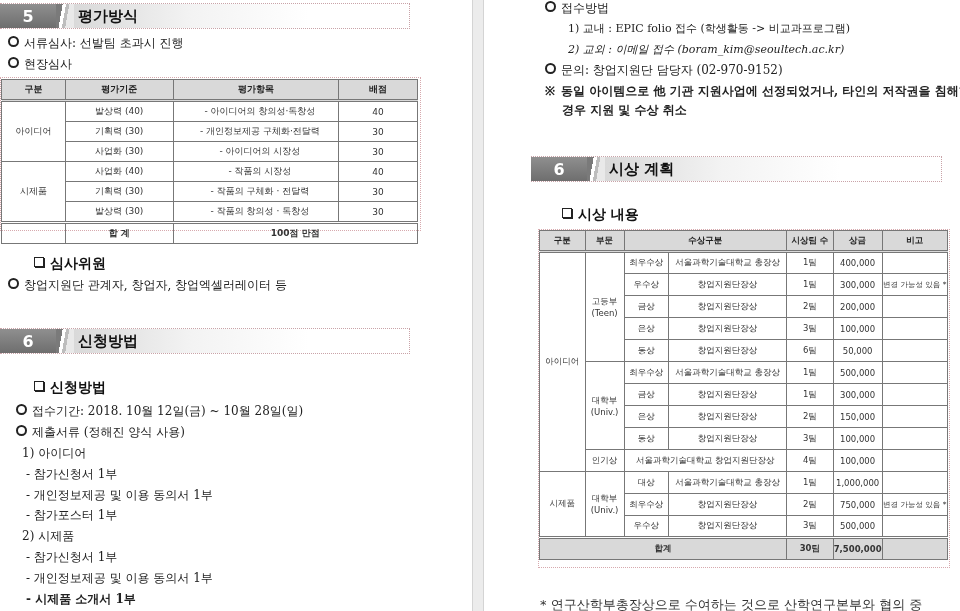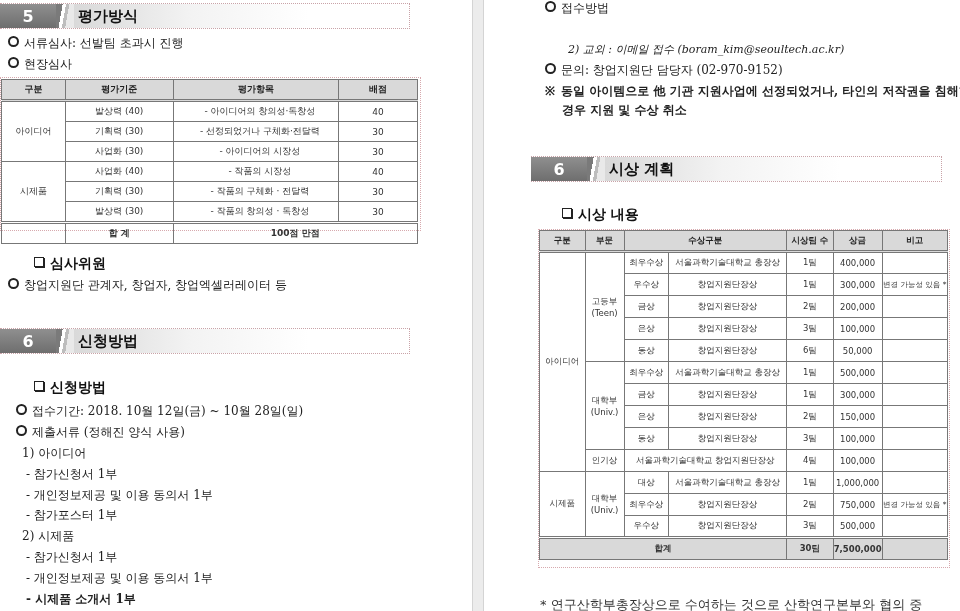--- a/index.html
+++ b/index.html
@@ -63,21 +63,21 @@
       <th>배점</th>
     </tr>
     <tr>
       <td rowspan="3">아이디어</td>
       <td>발상력 (40)</td>
       <td class="left">- 아이디어의 창의성·독창성</td>
       <td>40</td>
     </tr>
     <tr>
       <td>기획력 (30)</td>
-      <td class="left">- 선정되었거나 구체화·전달력</td>
+      <td class="left">- 개인정보제공 구체화·전달력</td>
       <td>30</td>
     </tr>
     <tr>
       <td>사업화 (30)</td>
       <td class="left">- 아이디어의 시장성</td>
       <td>30</td>
     </tr>
     <tr>
       <td rowspan="3">시제품</td>
       <td>사업화 (40)</td>
@@ -119,20 +119,21 @@
   <div class="line" style="left:26px;top:487px;">- 개인정보제공 및 이용 동의서 1부</div>
   <div class="line" style="left:26px;top:507px;">- 참가포스터 1부</div>
   <div class="line" style="left:22px;top:528px;">2) 시제품</div>
   <div class="line" style="left:26px;top:549px;">- 참가신청서 1부</div>
   <div class="line" style="left:26px;top:570px;">- 개인정보제공 및 이용 동의서 1부</div>
   <div class="line" style="left:26px;top:591px;font-weight:bold;">- 시제품 소개서 1부</div>
 </div>
 
 <div class="page" id="page-right">
   <div class="line" style="left:61px;top:0px;"><span class="circ"></span><span>접수방법</span></div>
+  <div class="line" style="left:84px;top:21px;font-size:11px;">1) 교내 : EPIC folio 접수 (학생활동 -&gt; 비교과프로그램)</div>
   <div class="line" style="left:84px;top:42px;font-size:11px;font-style:italic;">2) 교외 : 이메일 접수 (boram_kim@seoultech.ac.kr)</div>
   <div class="line" style="left:61px;top:62px;"><span class="circ"></span><span>문의: 창업지원단 담당자 (02-970-9152)</span></div>
   <div class="line" style="left:61px;top:82px;font-weight:bold;font-size:12px;"><span style="margin-right:6px;">※</span><span>동일 아이템으로 他 기관 지원사업에 선정되었거나, 타인의 저작권을 침해한</span></div>
   <div class="line" style="left:78px;top:102px;font-weight:bold;font-size:12px;">경우 지원 및 수상 취소</div>
 
   <div class="sec-head" style="left:47px;top:156px;width:411px;">
     <div class="sec-num">6</div>
     <div class="sec-slash"></div>
     <div class="sec-title">시상 계획</div>
   </div>

